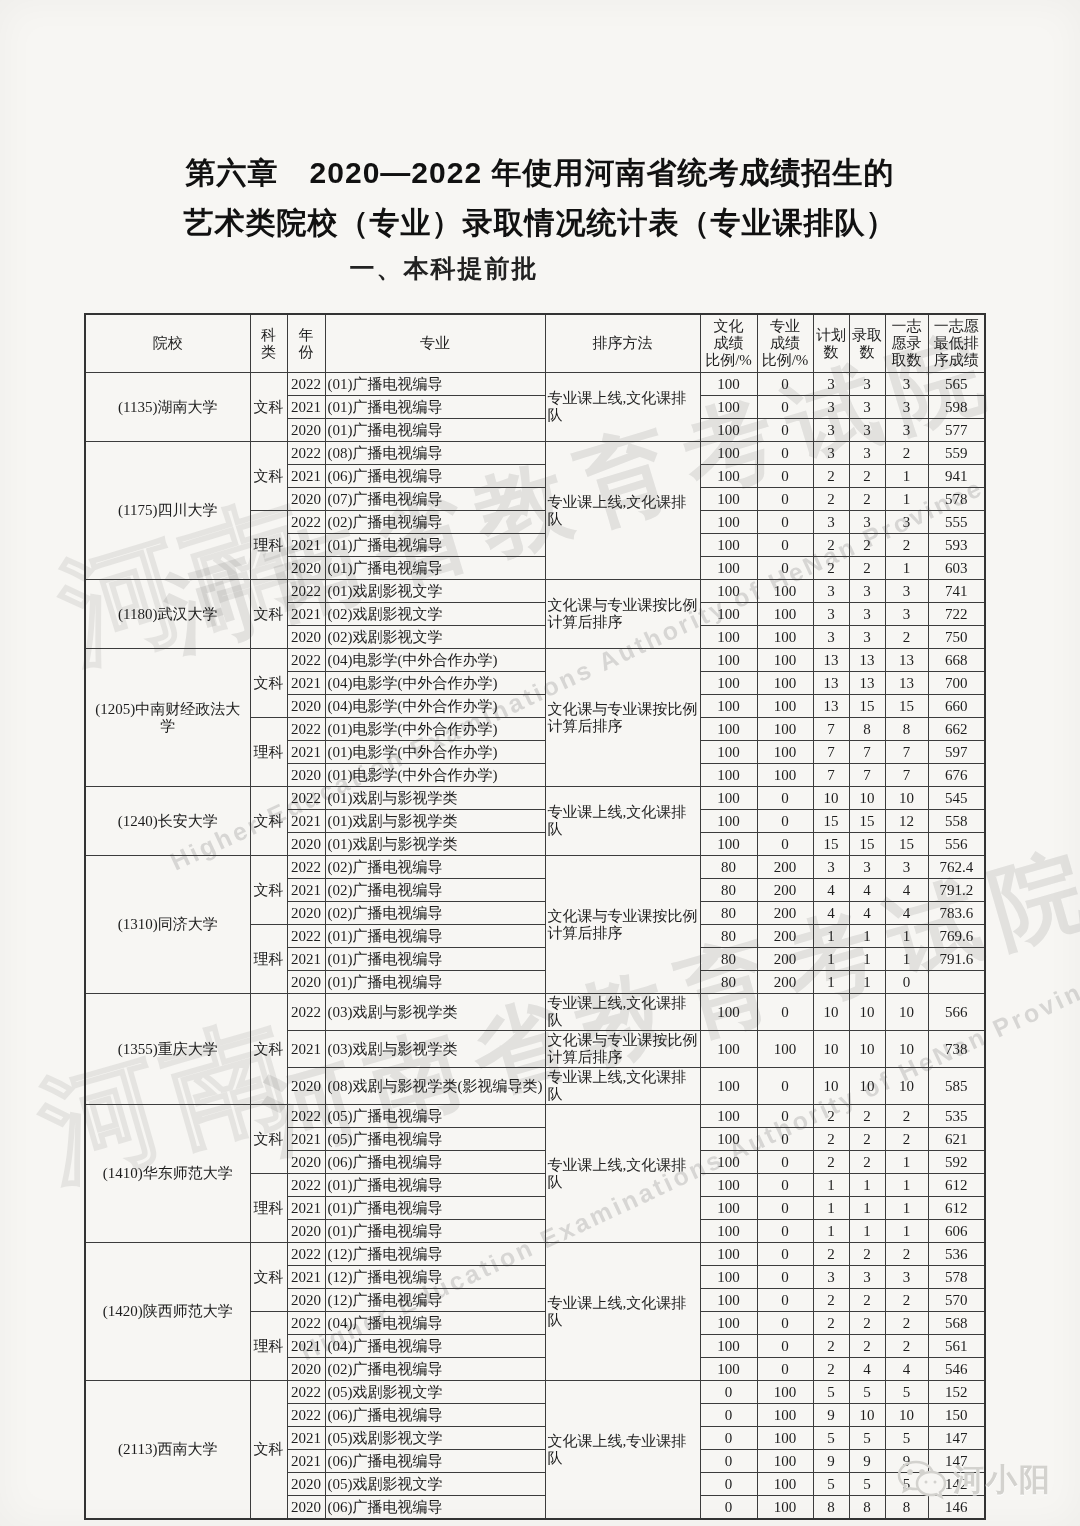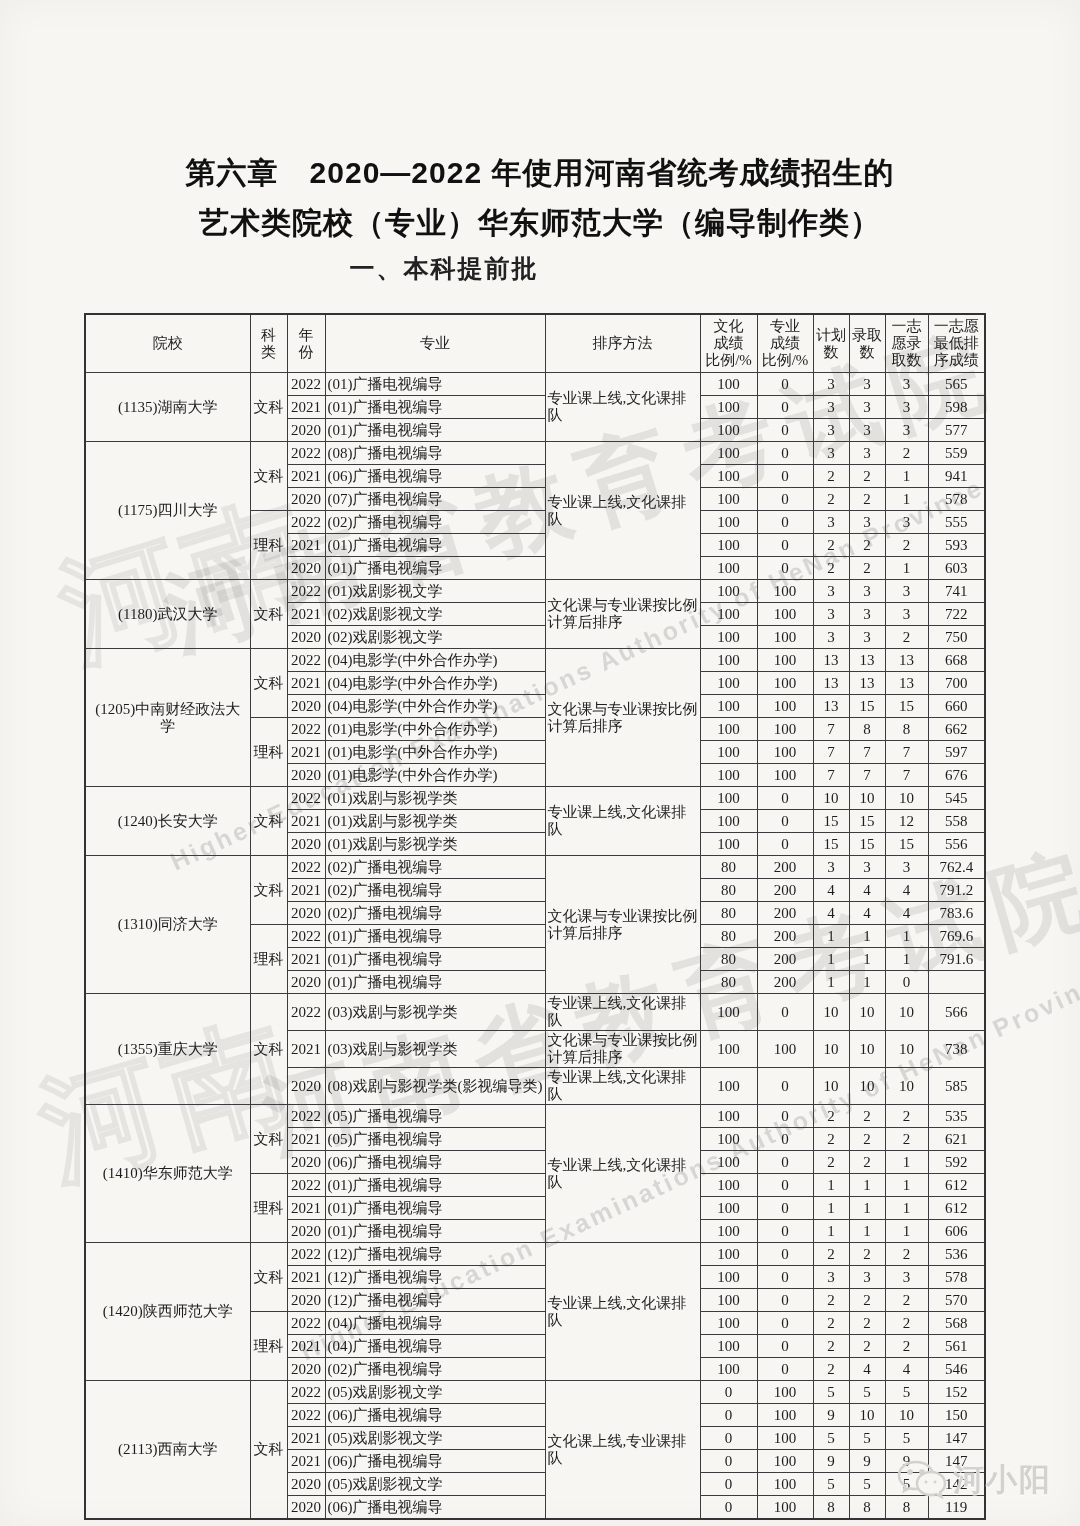--- a/index.html
+++ b/index.html
@@ -72,21 +72,21 @@
 
   <div class="wm wm-outline" id="wm1-outline">河南</div>
   <div class="wm wm-cjk" id="wm1-cjk">河南省教育考试院</div>
   <div class="wm wm-en" id="wm1-en">Higher Education Examinations Authority of HeNan Province</div>
   <div class="wm wm-outline" id="wm2-outline">河南</div>
   <div class="wm wm-cjk" id="wm2-cjk">河南省教育考试院</div>
   <div class="wm wm-en" id="wm2-en">Higher Education Examinations Authority of HeNan Province</div>
 
   <div class="title-block">
     <div class="title-line">第六章　2020—2022 年使用河南省统考成绩招生的</div>
-    <div class="title-line">艺术类院校（专业）华东师范大学（编导制作类）</div>
+    <div class="title-line">艺术类院校（专业）录取情况统计表（专业课排队）</div>
   </div>
   <div class="section-heading">一、本科提前批</div>
 
   <div class="tbl-wrap">
     <table class="stats">
       <colgroup>
         <col style="width:165px">
           <col style="width:37px">
           <col style="width:38px">
         <col style="width:220px">
@@ -634,21 +634,21 @@
             <td class="value-cell">142</td>
           </tr>
           <tr>
             <td class="year-cell">2020</td>
             <td class="major-cell">(06)广播电视编导</td>
             <td class="value-cell">0</td>
             <td class="value-cell">100</td>
             <td class="value-cell">8</td>
             <td class="value-cell">8</td>
             <td class="value-cell">8</td>
-            <td class="value-cell">119</td>
+            <td class="value-cell">146</td>
           </tr>
         </tbody>
     </table>
   </div>
 
   <div class="footer-brand">
     <span>
       <svg width="52" height="44" viewBox="0 0 52 44">
         <g fill="none" stroke="#d3d2ce" stroke-width="2.5">
           <path d="M21 4 C11 4 4 10 4 17.5 C4 22 6.5 25.5 10.5 28 L9 33 L14.5 30.2 C16.5 30.8 18.7 31 21 31 C31 31 38 25 38 17.5 C38 10 31 4 21 4 Z"></path>

